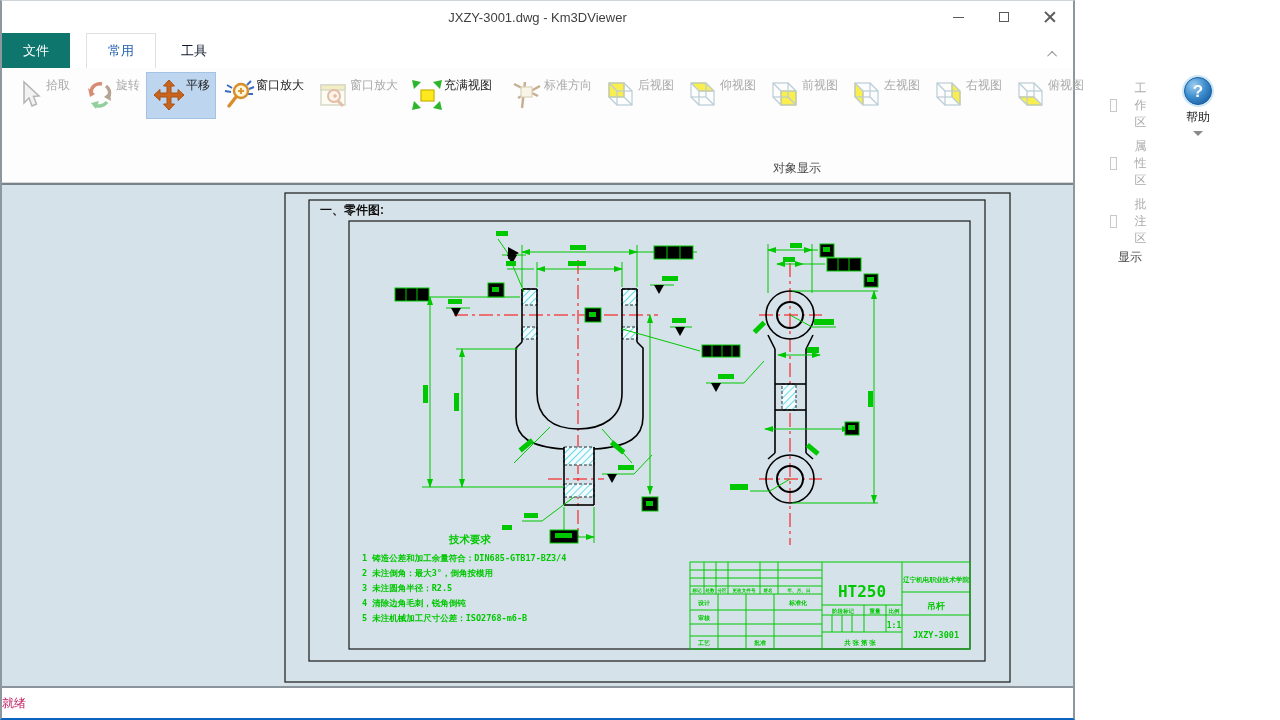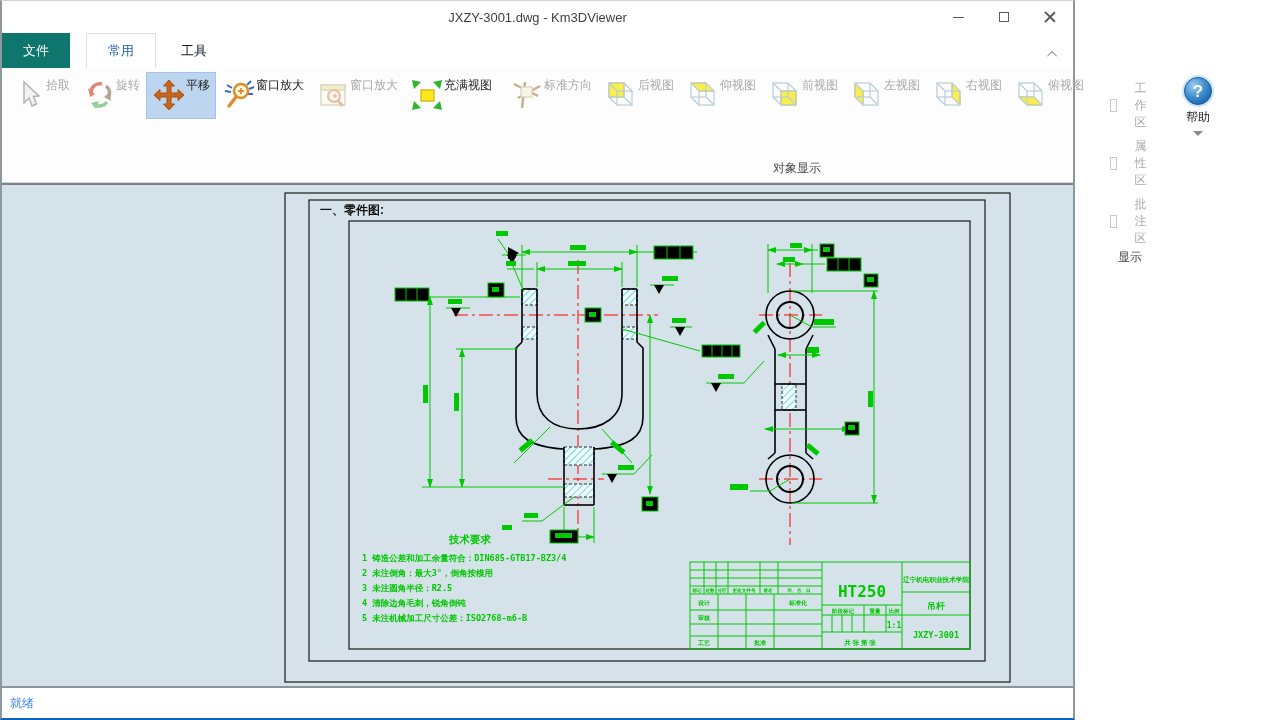--- a/index.html
+++ b/index.html
@@ -46,21 +46,21 @@
   .chk { display:flex; align-items:center; gap:17px; font-size:12px; color:#aaaaaa; }
   .chk .box { width:13px; height:13px; border:1px solid #c9c9c9; background:#fdfdfd; }
   
   .helpbtn { display:flex; flex-direction:column; align-items:center; padding:5px 12px 0 12px; cursor:default; }
   .helpbtn .lbl { font-size:12px; color:#1e1e1e; margin-top:0; }
   .chev-down { width:0; height:0; border-left:5px solid transparent; border-right:5px solid transparent; border-top:5px solid #8a8a8a; margin-top:5px; }
   
   .canvas { height:505px; background:#d5e2e9; border-top:2px solid #78838a; border-bottom:2px solid #8a949a; position:relative; flex:0 0 auto; }
   .canvas svg { display:block; }
   
-  .statusbar { flex:1; background:#fff; display:flex; align-items:center; padding-left:8px; font-size:12px; color:#3b82f6; }
+  .statusbar { flex:1; background:#fff; display:flex; align-items:center; padding-left:0; font-size:12px; color:#be185d; }
   text { font-family:"Liberation Sans", sans-serif; }
   .cadtxt { font-family:"DejaVu Sans Mono", monospace; font-weight:bold; }
 </style>
 </head>
 <body>
 
 <div class="app">
 
   <div class="titlebar">
     <div class="title">JXZY-3001.dwg - Km3DViewer</div>

